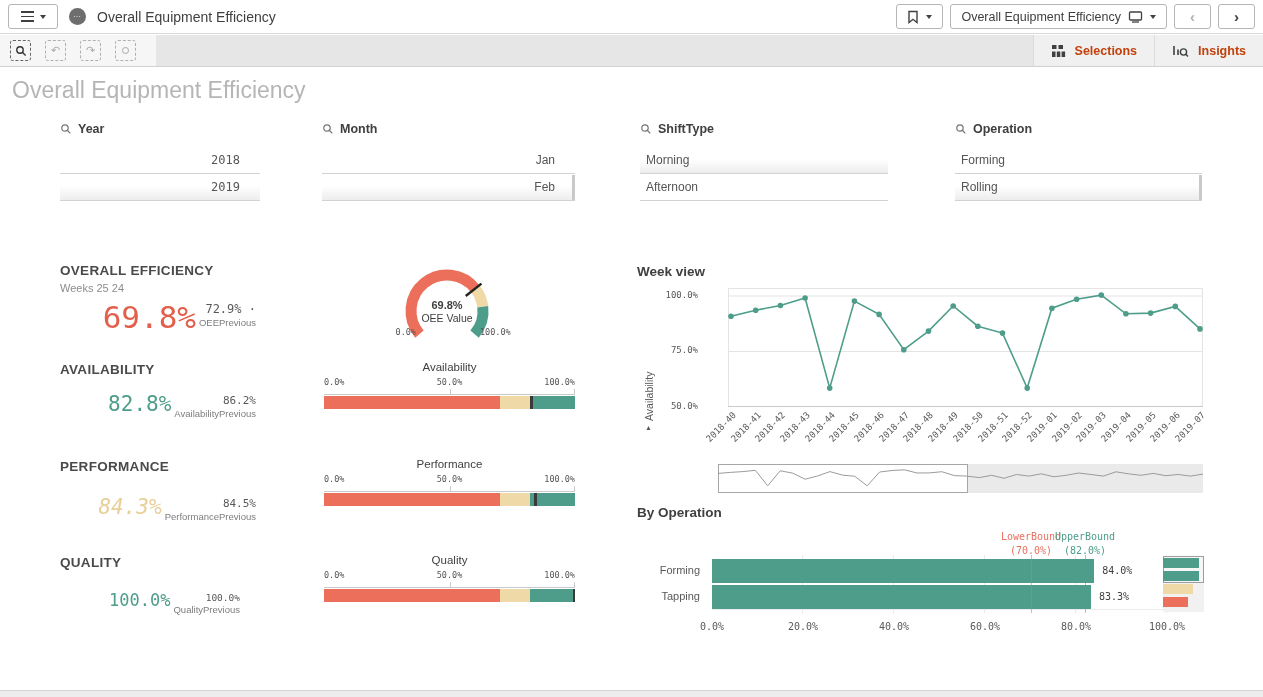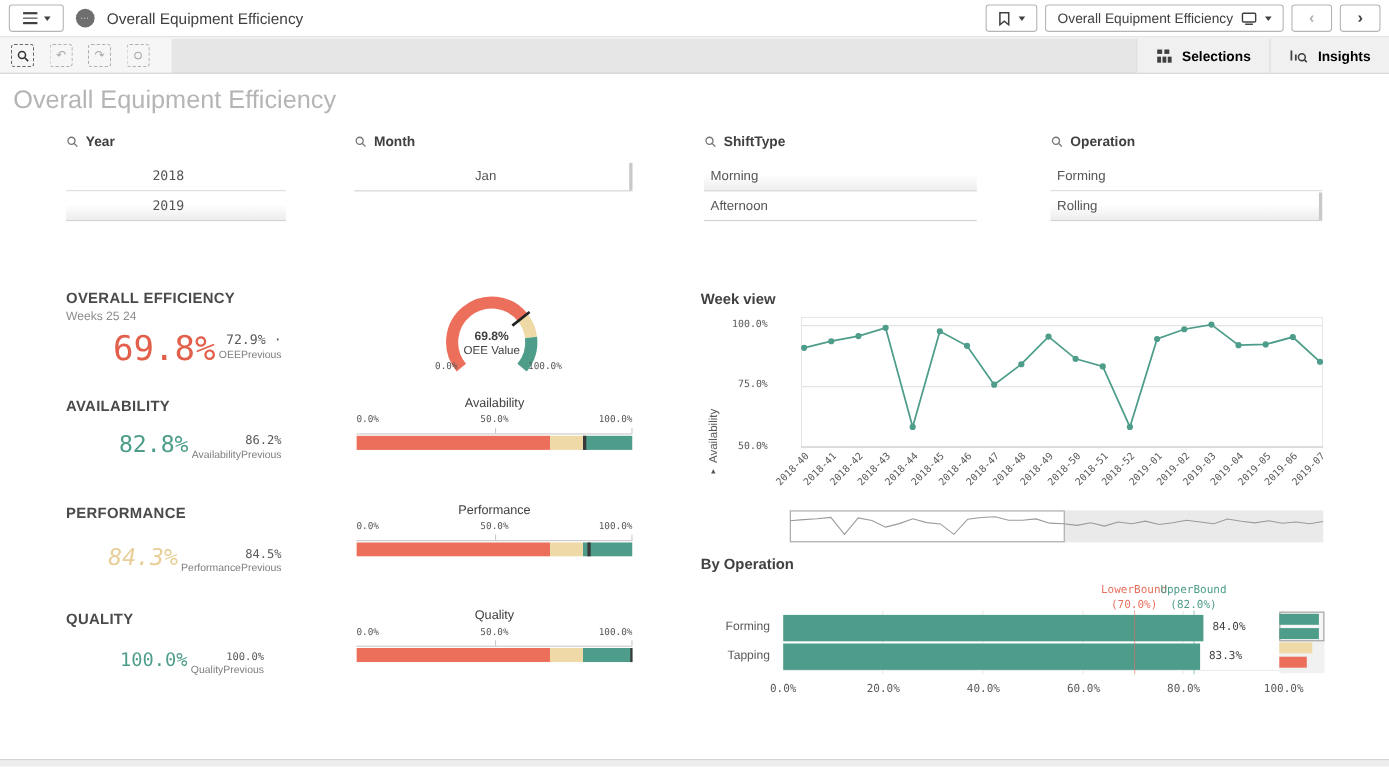--- a/index.html
+++ b/index.html
@@ -35,34 +35,34 @@
   
   .toolbar { position:absolute; top:35px; left:0; right:0; height:32px; background:#e6e6e6;
              border-bottom:1px solid #d2d2d2; display:flex; align-items:stretch; }
   .sel-tools { width:156px; background:#f6f6f6; display:flex; align-items:center; gap:14px; padding-left:10px; }
   .tool { width:21px; height:21px; display:flex; align-items:center; justify-content:center;
           border:1px dashed #b0b0b0; border-radius:3px; color:#a8a8a8; font-size:11px; cursor:pointer; }
   .tool.enabled { border-color:#666; color:#333; }
   .tool .dot-circle { width:7px; height:7px; border:1.4px solid currentColor; border-radius:50%; }
   .rt { margin-left:auto; background:#f0f0f0; display:flex; align-items:stretch; }
   .rt-btn { display:flex; align-items:center; gap:9px; padding:0 17px; font-size:12.5px; font-weight:bold;
-            color:#000000; border-left:1px solid #dcdcdc; cursor:pointer; }
+            color:#c2410c; border-left:1px solid #dcdcdc; cursor:pointer; }
 
   
   .content { position:absolute; top:68px; left:0; right:0; bottom:7px; background:#fff; }
   .page-title { position:absolute; left:12px; top:9px; font-size:23px; font-weight:400; color:#b5b5b5; }
 
   
   .filterbox { position:absolute; top:52px; }
   .fb-head { display:flex; align-items:center; gap:6px; height:18px; }
   .fb-label { font-size:12.5px; font-weight:bold; color:#404040; }
   .fb-rows { margin-top:9px; }
   .fb-row { height:27px; line-height:26px; font-size:12px; color:#555; border-bottom:1px solid #d2d2d2;
             padding:0 20px 0 6px; cursor:pointer; }
-  .align-right .fb-row { text-align:center; }
+  .align-right .fb-row { text-align:right; }
   .align-left .fb-row { text-align:left; }
   .fb-row.more { background:linear-gradient(#ffffff 45%, #ededed 100%); }
   .fb-scroll { position:absolute; right:0; bottom:1px; width:3px; height:25px; background:#c9c9c9; }
 
   
   .kpi-h { position:absolute; font-size:13.5px; font-weight:bold; color:#4a4a4a; letter-spacing:.3px; }
   .kpi-sub { position:absolute; font-size:11px; color:#8c8c8c; }
   .kpi-row { position:absolute; display:flex; justify-content:flex-end; align-items:flex-start; }
   .kpi-val { line-height:1; }
   .kpi-stack { display:flex; flex-direction:column; margin-left:3px; margin-top:1px; }
@@ -219,20 +219,21 @@
     <div class="filterbox align-right" style="left:322px;width:253px;">
       <div class="fb-head">
         <svg width="12" height="12" viewBox="0 0 12 12">
             <circle cx="5" cy="5" r="3.2" fill="none" stroke="#767676" stroke-width="1.2"></circle>
             <line x1="7.5" y1="7.5" x2="10.3" y2="10.3" stroke="#767676" stroke-width="1.2"></line>
           </svg>
         <span class="fb-label">Month</span>
       </div>
       <div class="fb-rows">
         <div class="fb-row">Jan</div>
+        <div class="fb-row more">Feb</div>
       </div>
       <span class="fb-scroll"></span>
     </div>
     <div class="filterbox align-left" style="left:640px;width:248px;">
       <div class="fb-head">
         <svg width="12" height="12" viewBox="0 0 12 12">
             <circle cx="5" cy="5" r="3.2" fill="none" stroke="#767676" stroke-width="1.2"></circle>
             <line x1="7.5" y1="7.5" x2="10.3" y2="10.3" stroke="#767676" stroke-width="1.2"></line>
           </svg>
         <span class="fb-label">ShiftType</span>

